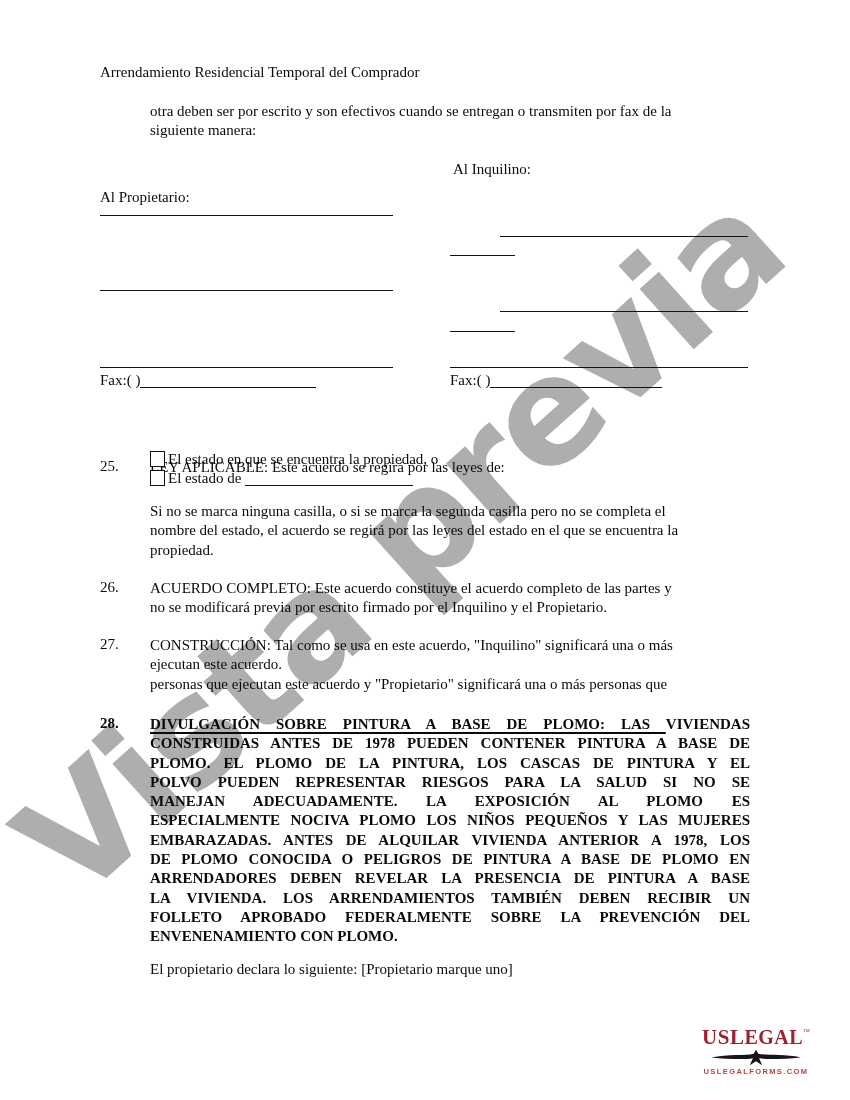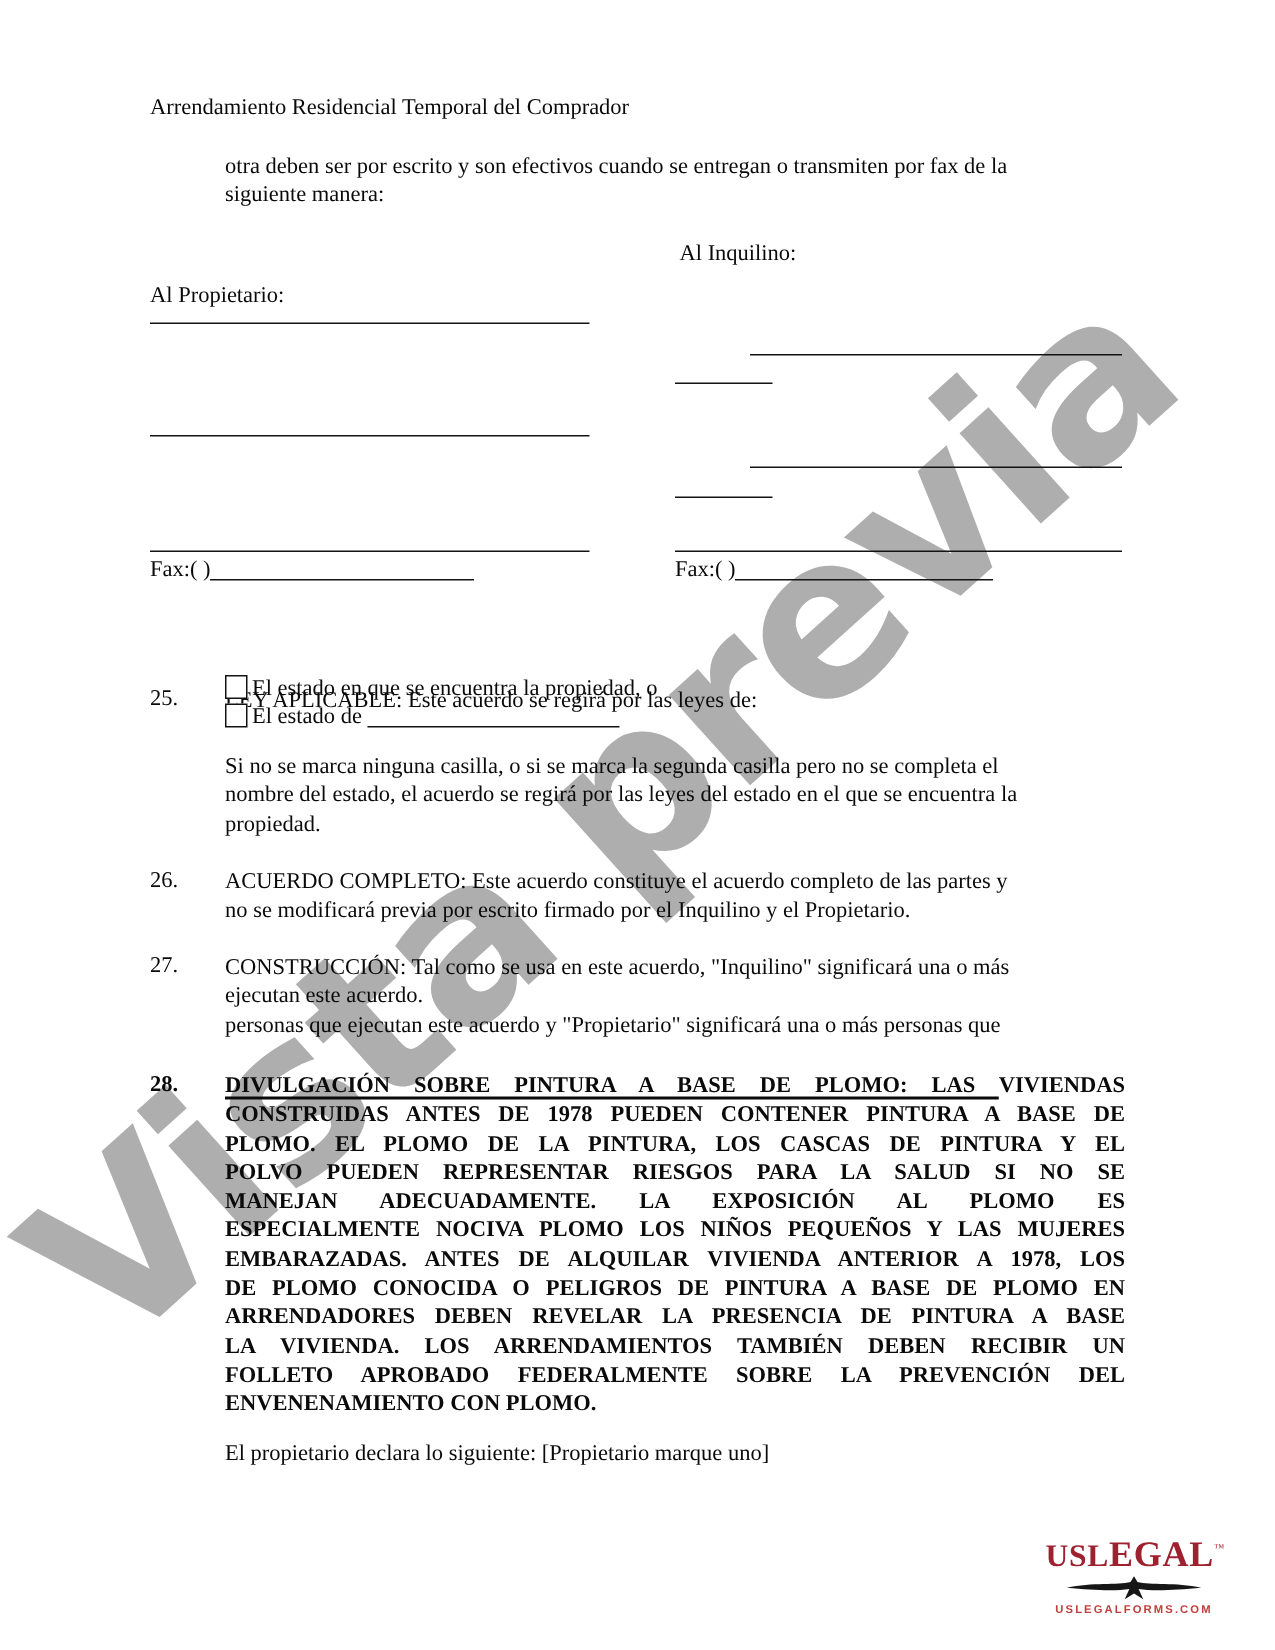--- a/index.html
+++ b/index.html
@@ -34,21 +34,21 @@
   .bold28 { font-weight:700; }
   .jl {
     width:600px; line-height:19.3px;
     text-align:justify; text-align-last:justify;
   }
   .jl-last { text-align-last:left; }
   .u-part { text-decoration:underline; text-decoration-thickness:2px; text-underline-offset:3px; }
   .logo { position:absolute; left:697px; top:1019px; width:118px; text-align:center; }
   .logo-word { font-family:"Liberation Serif", serif; color:#9e2130; line-height:26px; white-space:nowrap; }
   .logo-big { font-size:21px; font-weight:700; letter-spacing:0.5px; }
-  .logo-small { font-size:24px; font-weight:700; letter-spacing:0.5px; }
+  .logo-small { font-size:20px; font-weight:700; letter-spacing:0.5px; }
   .logo-tm { font-size:7px; vertical-align:10px; color:#9e2130; }
   .eagle { display:block; margin:-3px auto 0; }
   .logo-site {
     font-family:"Liberation Sans", sans-serif; font-size:7.5px; font-weight:700;
     letter-spacing:1.4px; color:#c0403d; margin-top:1px; white-space:nowrap;
   }
 </style>
 </head>
 <body>
 

